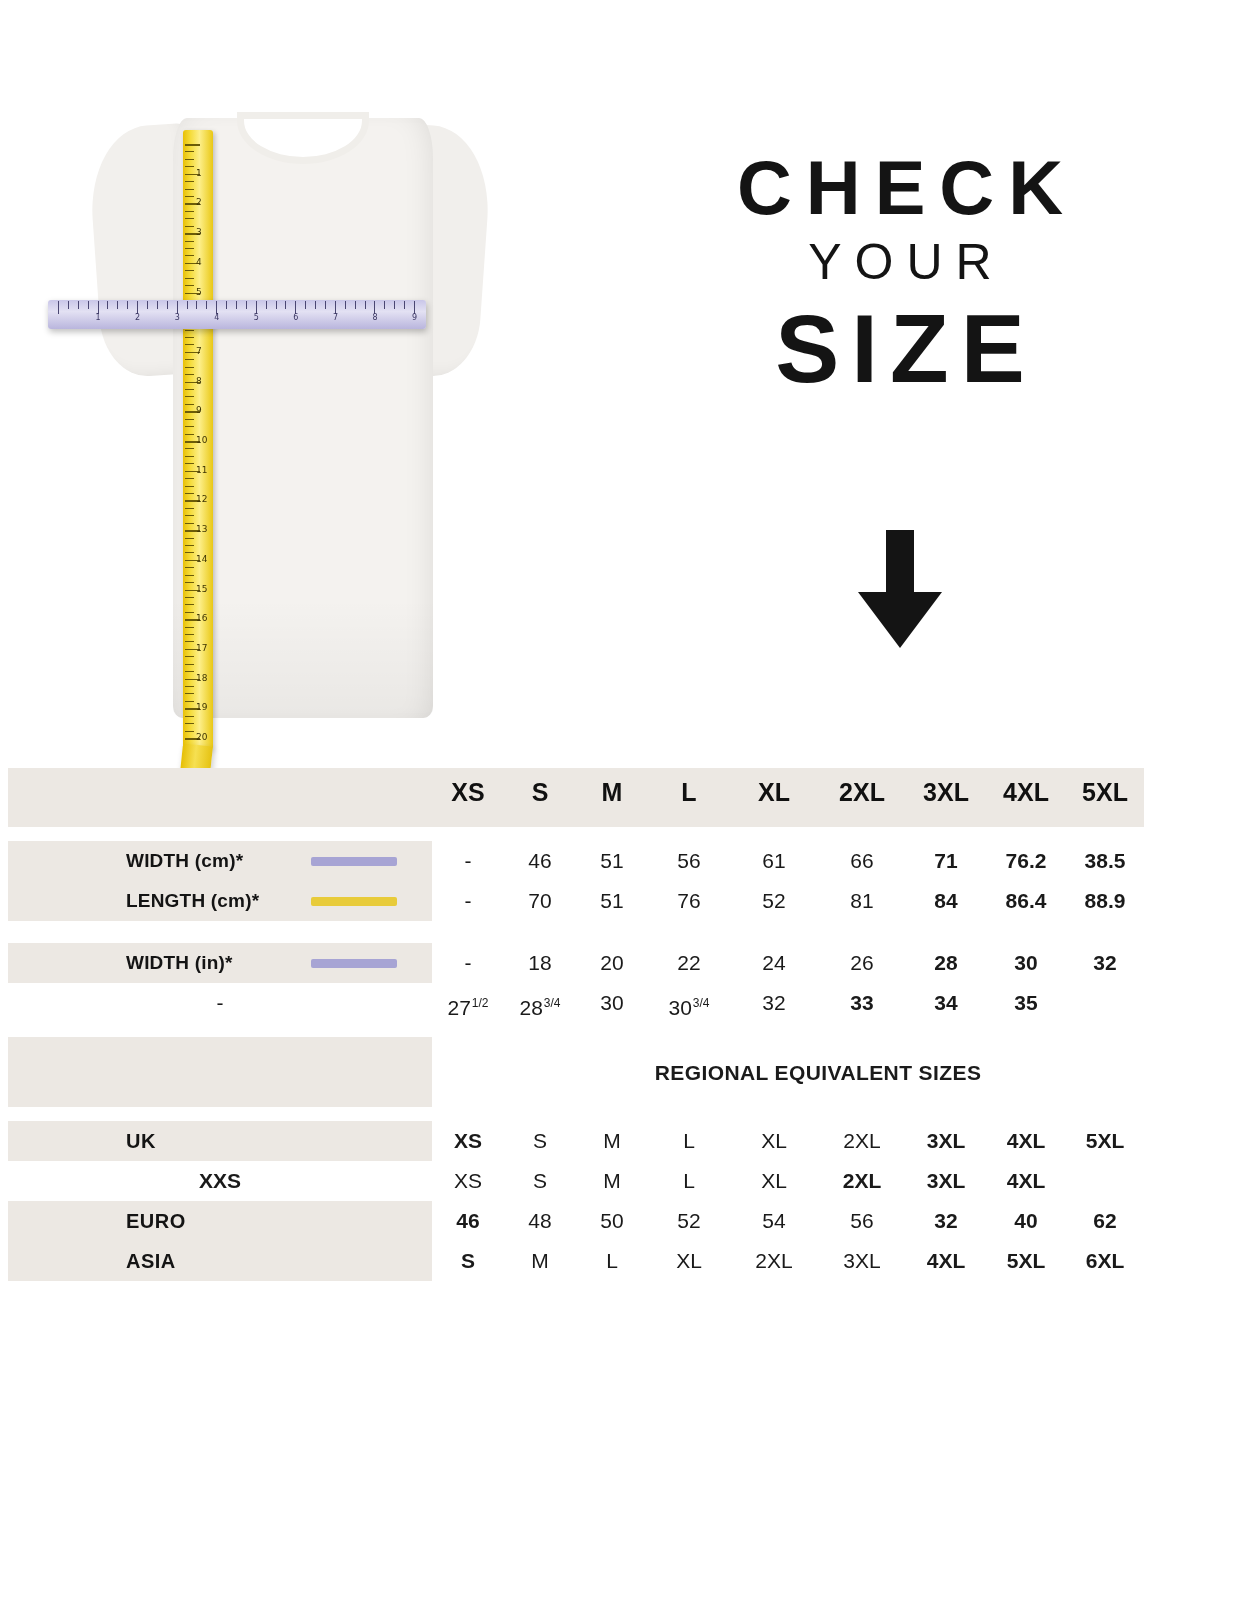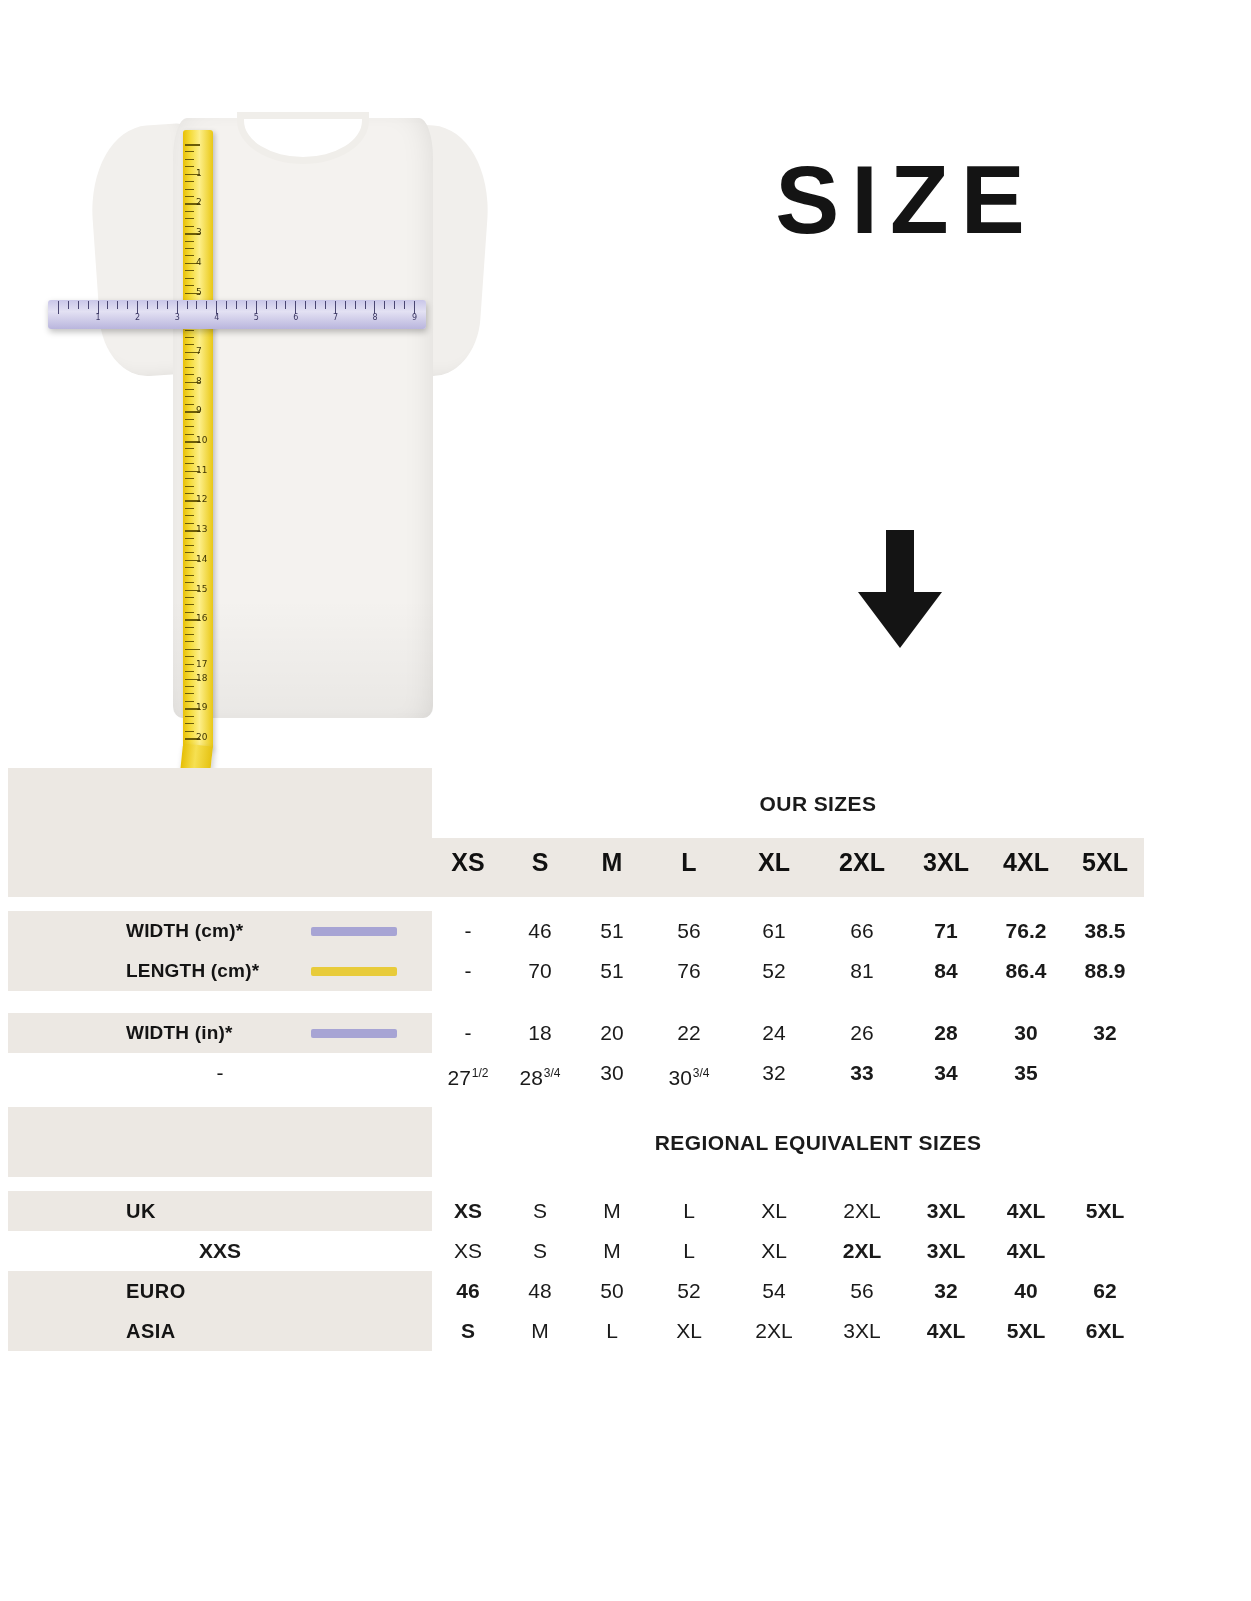--- a/index.html
+++ b/index.html
@@ -414,21 +414,21 @@
             <div class="num" style="top: 459.5px;">15</div>
             <div class="tick" style="top: 466.925px;"></div>
             <div class="tick" style="top: 474.35px;"></div>
             <div class="tick" style="top: 481.775px;"></div>
             <div class="tick major" style="top: 489.2px;"></div>
             <div class="num" style="top: 489.2px;">16</div>
             <div class="tick" style="top: 496.625px;"></div>
             <div class="tick" style="top: 504.05px;"></div>
             <div class="tick" style="top: 511.475px;"></div>
             <div class="tick major" style="top: 518.9px;"></div>
-            <div class="num" style="top: 518.9px; margin-top: 16px;">17</div>
+            <div class="num" style="top: 518.9px;">17</div>
             <div class="tick" style="top: 526.325px;"></div>
             <div class="tick" style="top: 533.75px;"></div>
             <div class="tick" style="top: 541.175px;"></div>
             <div class="tick major" style="top: 548.6px;"></div>
             <div class="num" style="top: 548.6px;">18</div>
             <div class="tick" style="top: 556.025px;"></div>
             <div class="tick" style="top: 563.45px;"></div>
             <div class="tick" style="top: 570.875px;"></div>
             <div class="tick major" style="top: 578.3px;"></div>
             <div class="num" style="top: 578.3px;">19</div>
@@ -487,37 +487,36 @@
             <div class="rtick" style="left: 336.333px;"></div>
             <div class="rtick" style="left: 346.222px;"></div>
             <div class="rtick" style="left: 356.111px;"></div>
             <div class="rtick major" style="left: 366px;"></div>
             <div class="rnum" style="left: 364px;">9</div>
           </div>
       </div>
     </div>
 
     <div class="headline">
+      <div class="h-check">CHECK</div>
+      <div class="h-your">YOUR</div>
       <div class="h-size">SIZE</div>
     </div>
 
     <div class="arrow-down">
       <svg width="92" height="120" viewBox="0 0 92 120" aria-hidden="true">
         <polygon points="32,0 60,0 60,62 88,62 46,118 4,62 32,62" fill="#141414"></polygon>
       </svg>
     </div>
   </div>
 
   <div class="table-area">
 
     <div class="sec-title-row">
       <div class="sl"></div>
-      <div class="sw">
-        <div class="section-title">OUR SIZES</div>
-      </div>
     </div>
 
     <div class="grid hdr-row">
       <div class="cell label-cell"></div>
       <div class="cell">XS</div>
       <div class="cell">S</div>
       <div class="cell">M</div>
       <div class="cell">L</div>
       <div class="cell">XL</div>
       <div class="cell">2XL</div>

